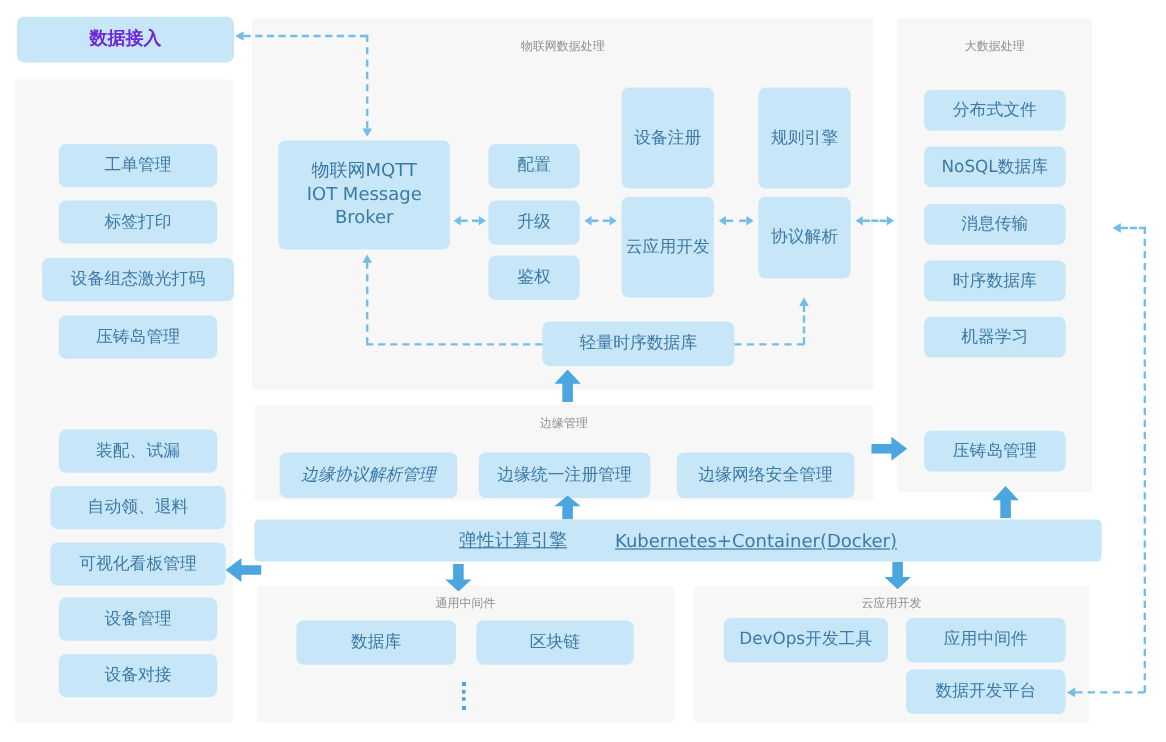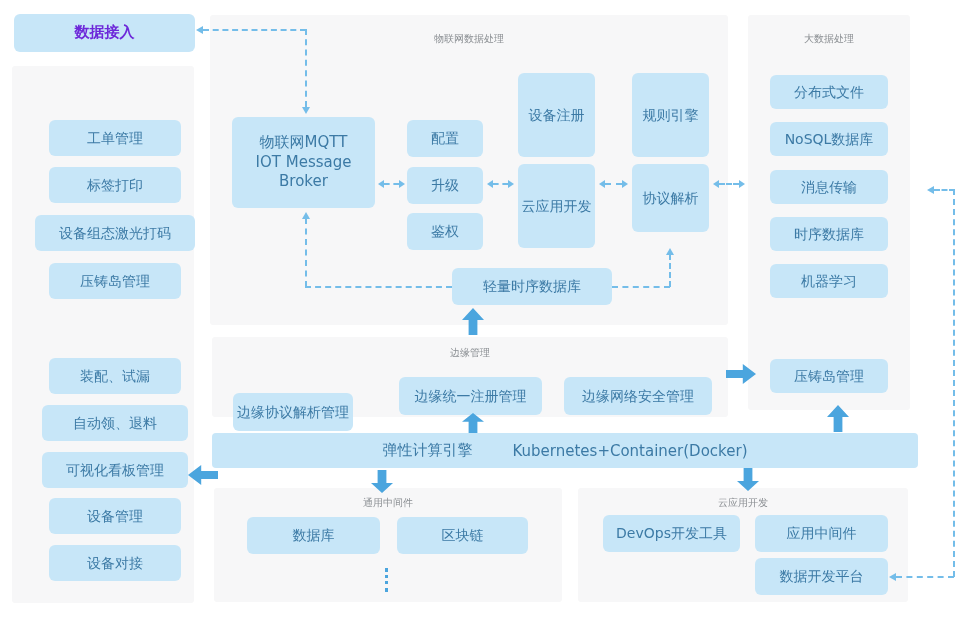--- a/index.html
+++ b/index.html
@@ -12,21 +12,21 @@
   }
   *{box-sizing:border-box;margin:0;padding:0;}
   body{background:#ffffff;font-family:"DejaVu Sans",sans-serif;}
   .canvas{position:relative;width:972px;height:618px;background:#fff;overflow:hidden;}
   .panel{position:absolute;background:var(--pbg);border-radius:3px;}
   .pt{position:absolute;left:0;right:0;text-align:center;color:var(--ttext);font-size:10px;}
   .bx{position:absolute;background:var(--fill);border-radius:6px;color:var(--btext);
       font-size:14px;display:flex;align-items:center;justify-content:center;
       text-align:center;line-height:1.3;}
   .bar{position:absolute;background:var(--fill);border-radius:4px;color:var(--btext);
-      font-size:15px;display:flex;align-items:center;justify-content:center;gap:40px;}
+      font-size:15px;display:flex;align-items:center;justify-content:center;gap:40px;text-decoration:underline;}
   
   .dash-h{position:absolute;height:0;border-top:2px dashed var(--dash);}
   .dash-v{position:absolute;width:0;border-left:2px dashed var(--dash);}
   .chev{position:absolute;width:0;height:0;border:solid transparent;}
   .chev-left{border-width:4px 7px 4px 0;border-right-color:var(--dash);}
   .chev-up{border-width:0 4px 7px 4px;border-bottom-color:var(--dash);}
   .chev-down{border-width:7px 4px 0 4px;border-top-color:var(--dash);}
   
   .dda{position:absolute;display:flex;align-items:center;height:10px;}
   .dda i{display:block;}
@@ -83,21 +83,21 @@
     <div class="bx" style="left:22px;top:60px;width:118px;height:34px;">分布式文件</div>
     <div class="bx" style="left:22px;top:107px;width:118px;height:34px;">NoSQL数据库</div>
     <div class="bx" style="left:22px;top:155px;width:118px;height:34px;">消息传输</div>
     <div class="bx" style="left:22px;top:202px;width:118px;height:34px;">时序数据库</div>
     <div class="bx" style="left:22px;top:249px;width:118px;height:34px;">机器学习</div>
     <div class="bx" style="left:22px;top:344px;width:118px;height:34px;">压铸岛管理</div>
   </div>
 
   <div class="panel" style="left:212px;top:337px;width:516px;height:80px;">
     <div class="pt" style="top:9px;">边缘管理</div>
-    <div class="bx" style="left:21px;top:56px;width:120px;height:38px;">边缘协议解析管理</div>
+    <div class="bx" style="left:21px;top:40px;width:148px;height:38px;font-style:italic;">边缘协议解析管理</div>
     <div class="bx" style="left:187px;top:40px;width:143px;height:38px;">边缘统一注册管理</div>
     <div class="bx" style="left:352px;top:40px;width:148px;height:38px;">边缘网络安全管理</div>
   </div>
 
   <div class="bar" style="left:212px;top:433px;width:706px;height:35px;">
     <span>弹性计算引擎</span>
     <span>Kubernetes+Container(Docker)</span>
   </div>
 
   <div class="panel" style="left:214px;top:488px;width:348px;height:114px;">

